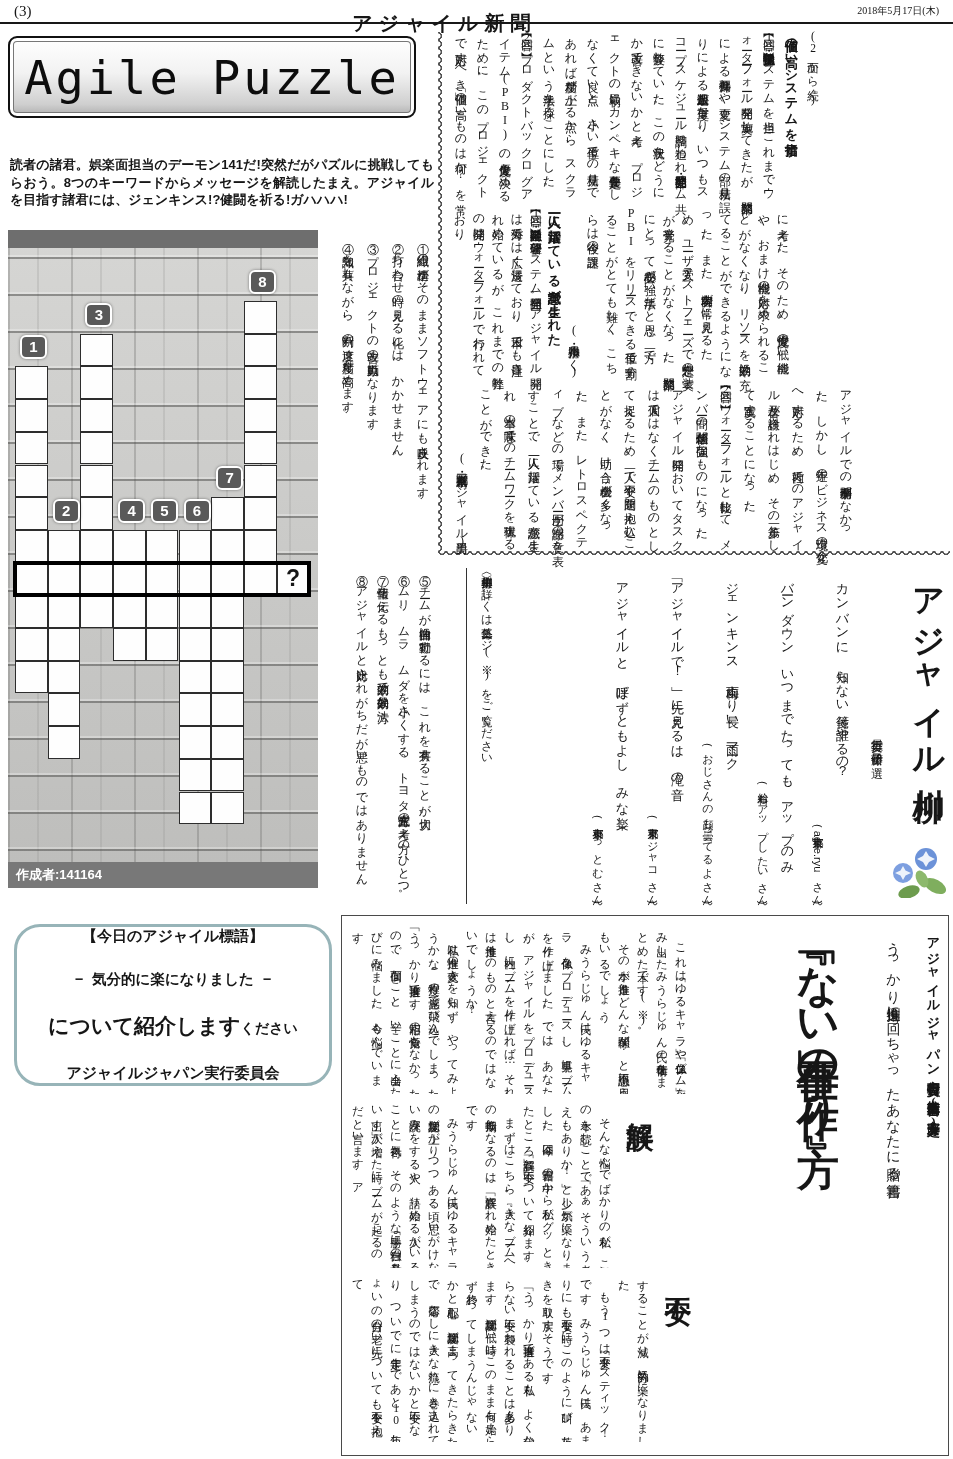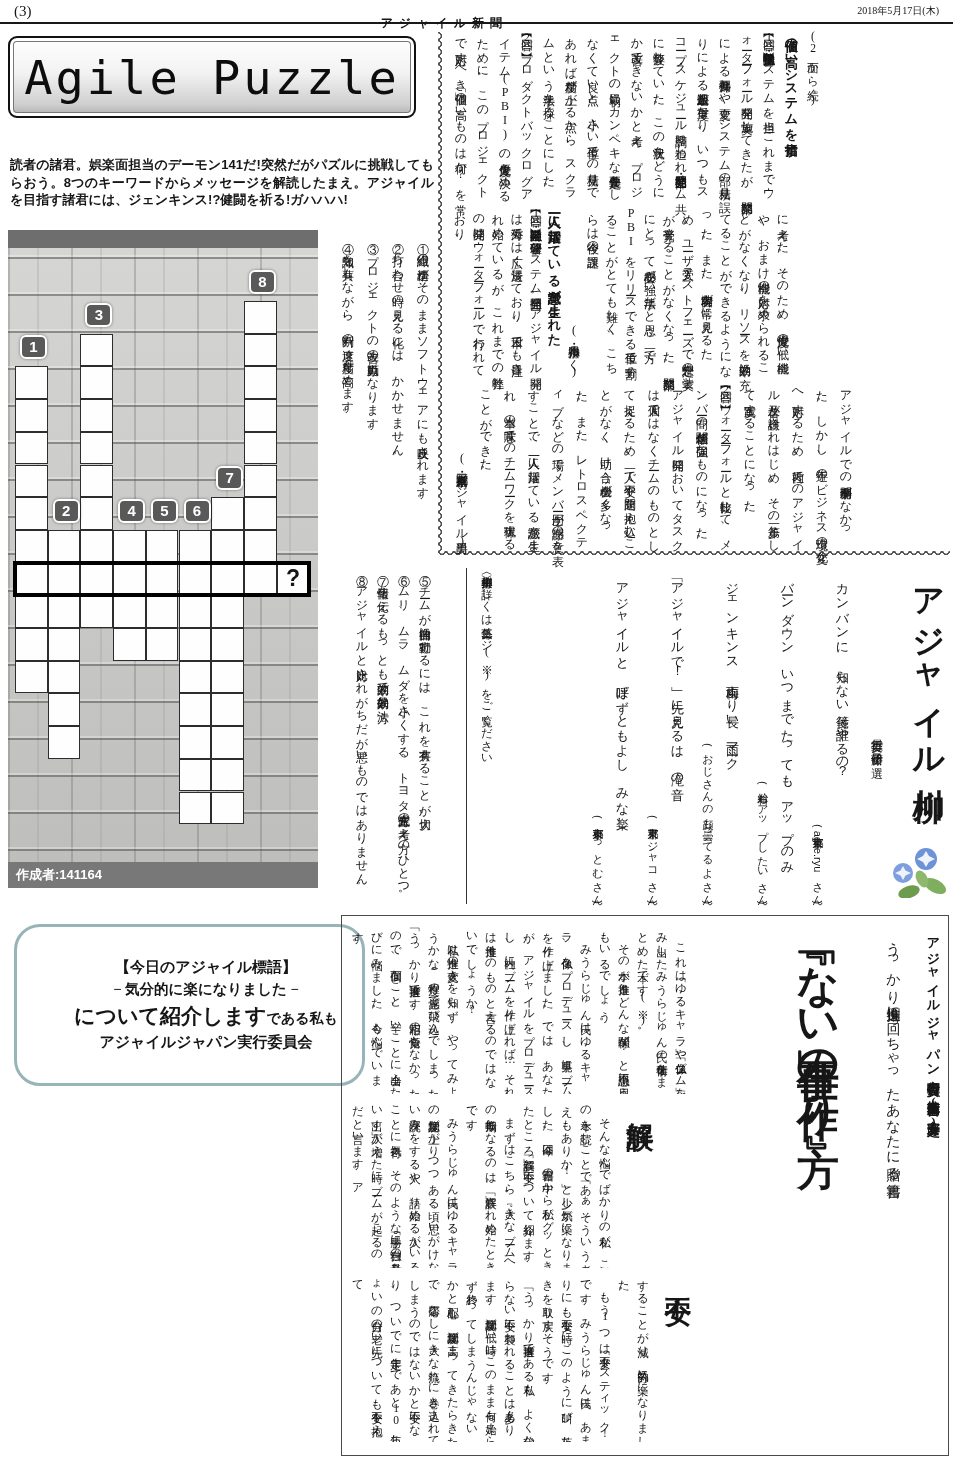--- a/index.html
+++ b/index.html
@@ -2,21 +2,21 @@
 <html><head>
 <meta charset="utf-8">
 <style>
   html,body{margin:0;padding:0;background:#e8e8e8;}
   #page{position:relative;width:953px;height:1459px;background:#fff;color:#161616;
         font-family:"Liberation Serif", serif;overflow:hidden;}
   
   .header{position:absolute;left:0;top:0;width:953px;height:24px;border-bottom:2.5px solid #181818;
           display:flex;align-items:center;justify-content:space-between;padding:0 14px;box-sizing:border-box;}
   .header .pageno{font-size:15px;}
-  .header .ttl{font-size:12px;letter-spacing:6px;font-weight:bold;margin-top:24px;}
+  .header .ttl{font-size:20px;letter-spacing:6px;font-weight:bold;margin-top:24px;}
   .header .date{font-size:10px;}
   
   .pz-titlebox{position:absolute;left:8px;top:36px;width:404px;height:78px;border:2px solid #111;border-radius:9px;
        background:linear-gradient(180deg,#ffffff 0%,#f2f2f2 45%,#cfcfcf 85%,#aeaeae 100%);
        box-shadow:inset 0 0 0 3px #fff, inset 0 0 0 4px #777;
        display:flex;align-items:center;justify-content:center;}
   .pz-titlebox span{font-family:"DejaVu Sans Mono", monospace;font-size:47px;letter-spacing:3px;color:#0d0d0d;}
   .pz-sub{position:absolute;left:0;top:119px;width:434px;text-align:center;font-size:27px;font-weight:bold;letter-spacing:1px;}
   .pz-intro{position:absolute;left:10px;top:156px;width:424px;font-family:"Liberation Sans", sans-serif;
        font-size:13px;font-weight:600;line-height:17.6px;text-align:justify;}
@@ -64,22 +64,22 @@
   .s-sel{position:absolute;right:68px;top:168px;font-size:12px;writing-mode:vertical-rl;text-orientation:upright;}
   .flower{position:absolute;right:6px;bottom:8px;}
   .poems{position:absolute;right:98px;top:12px;height:330px;display:flex;flex-direction:row-reverse;gap:7px;}
   .poem{writing-mode:vertical-rl;text-orientation:upright;height:330px;font-family:"Liberation Sans", sans-serif;}
   .ptext{display:block;font-size:13px;line-height:26px;}
   .pauthor{display:block;font-size:11px;line-height:22px;text-align:end;text-orientation:mixed;}
   .recruit{position:absolute;left:16px;top:6px;height:336px;border-left:1px solid #333;padding-left:7px;
           writing-mode:vertical-rl;text-orientation:upright;font-size:11.5px;line-height:26px;}
   
   #slogan{position:absolute;left:14px;top:924px;width:312px;height:156px;border:3.5px solid #97b4b8;border-radius:26px;
-        display:flex;flex-direction:column;align-items:center;justify-content:center;gap:3px;
-        font-family:Liberation Serif, serif;font-weight:bold;background:#fff;padding-left:33px;}
+        display:flex;flex-direction:column;align-items:center;justify-content:space-between;gap:3px;
+        font-family:Liberation Mono, monospace;font-weight:bold;background:#fff;}
   .sl1{font-size:15px;} .sl2{font-size:14.5px;} .sl3,.sl4{font-size:21px;} .sl4 .small{font-size:14px;} .sl5{font-size:15px;}
   
   #book{position:absolute;left:341px;top:915px;width:608px;height:541px;border:1px solid #4a4a4a;box-sizing:border-box;}
   .b-credit{position:absolute;right:6px;top:12px;writing-mode:vertical-rl;text-orientation:upright;
         font-size:13px;font-weight:bold;letter-spacing:1px;}
   .b-tag{position:absolute;right:46px;top:16px;writing-mode:vertical-rl;text-orientation:upright;font-size:14px;}
   .b-title{position:absolute;right:102px;top:24px;writing-mode:vertical-rl;text-orientation:upright;
         font-size:42px;font-weight:bold;letter-spacing:-2px;}
   .b-body{position:absolute;left:6px;top:8px;width:447px;}
   .bband{writing-mode:vertical-rl;text-orientation:upright;font-size:11.5px;line-height:19px;height:170px;margin-bottom:4px;overflow:hidden;}
@@ -252,21 +252,21 @@
         <span class="ptext">アジャイルと　呼ばずともよし　みな楽し</span>
         <span class="pauthor">(東京都 やっとむ さん)</span>
       </div>
     </div>
     <div class="recruit">〈川柳募集中〉　詳しくは募集ページ(※)をご覧ください</div>
   </div>
 
   <div id="slogan">
     <span class="sl1">【今日のアジャイル標語】</span>
     <span class="sl2">− 気分的に楽になりました −</span>
-    <span class="sl4"><span>について紹介します</span><span class="small">である私も</span></span>
+    <span class="sl4"><span>について紹介します</span><span class="small">ください</span></span>
     <span class="sl5">アジャイルジャパン実行委員会</span>
   </div>
 
   <div id="book">
     <div class="b-credit">アジャイルジャパン実行委員の推薦図書(安藤寿之)</div>
     <div class="b-tag">うっかり推進側に回っちゃったあなたに贈る書籍</div>
     <div class="b-title">『「ない仕事」の作り方』</div>
     <div class="b-body">
       <div class="bband">
         <span class="para">　これは「ゆるキャラ」や「仏像ブーム」を生み出したみうらじゅん氏の仕事術をまとめた本です(※)。</span>

